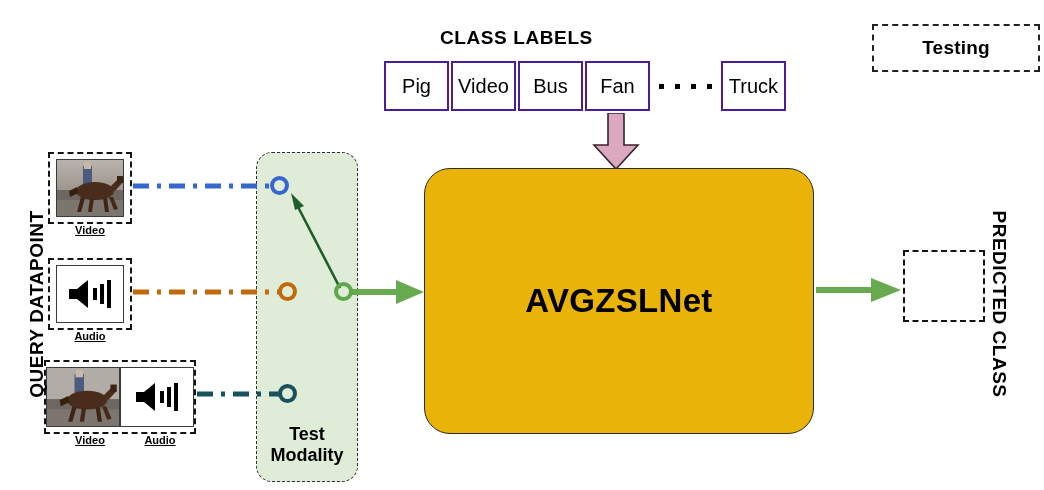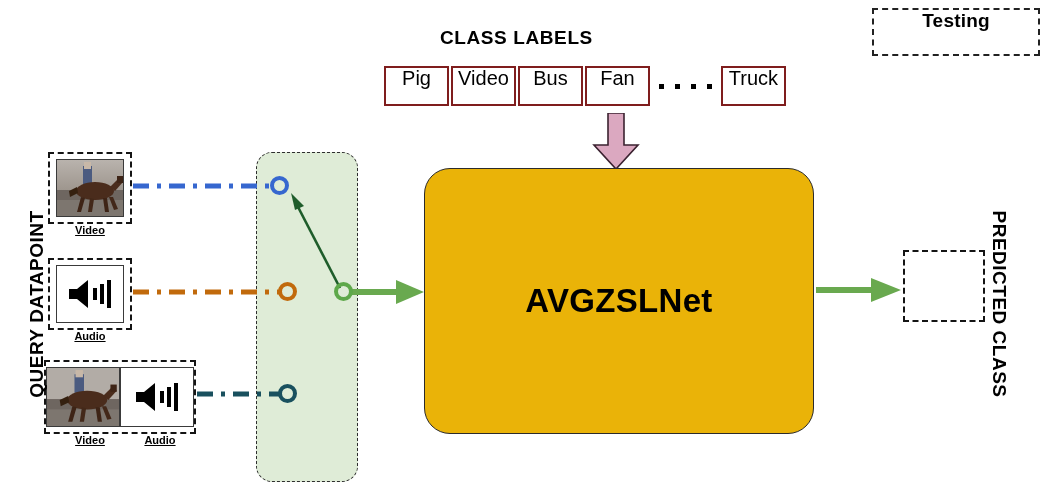--- a/index.html
+++ b/index.html
@@ -15,40 +15,40 @@
     position: relative;
     width: 1044px;
     height: 490px;
     background: #ffffff;
     overflow: hidden;
   }
   .abs { position: absolute; }
 
   
   #testing-badge {
-    left: 872px; top: 8px; width: 164px; height: 44px;
+    left: 872px; top: 24px; width: 164px; height: 44px;
     border: 2px dashed #222;
-    display: flex; justify-content: center;
+    display: flex; align-items: center; justify-content: center;
     font-size: 19px; font-weight: bold; letter-spacing: .2px;
   }
 
   
   #class-labels-title {
     left: 440px; top: 27px; width: 380px;
     font-size: 19px; font-weight: bold; letter-spacing: .6px;
   }
   #class-row {
     left: 384px; top: 61px; height: 50px;
     display: flex; align-items: center;
   }
   .class-box {
-    width: 65px; height: 40px;
-    border: 2px solid #7f1d1d;
+    width: 65px; height: 50px;
+    border: 2px solid #4c1d95;
     background: #fff;
-    display: flex; align-items: flex-start; justify-content: center;
+    display: flex; align-items: center; justify-content: center;
     font-size: 20px; line-height: 1;
     margin-right: 2px;
     box-sizing: border-box;
   }
   #ellipsis {
     display: flex; align-items: center; gap: 11px;
     padding: 0 9px 0 7px;
   }
   #ellipsis .dot {
     width: 5px; height: 5px; background: #000;
@@ -231,20 +231,24 @@
       <line x1="816" y1="290" x2="873" y2="290" stroke="#69a94f" stroke-width="6"></line>
       <polygon points="871,278 901,290 871,302" fill="#69a94f"></polygon>
     </g>
   </svg>
 
   <div class="abs sel-circle" id="sel-video"></div>
   <div class="abs sel-circle" id="sel-audio"></div>
   <div class="abs sel-circle" id="sel-both"></div>
   <div class="abs sel-circle" id="sel-out"></div>
 
+  <div class="abs" id="test-modality-label">
+    <div>Test</div>
+    <div>Modality</div>
+  </div>
 
   <div class="abs dp-box" id="dp-video-box">
     <div class="thumb">
       <svg width="70" height="58" viewBox="0 0 70 58" preserveAspectRatio="none">
         <defs>
           <linearGradient id="skyg" x1="0" y1="0" x2="0" y2="1">
             <stop offset="0%" stop-color="#b9b3ad"></stop>
             <stop offset="100%" stop-color="#9e968e"></stop>
           </linearGradient>
         </defs>

